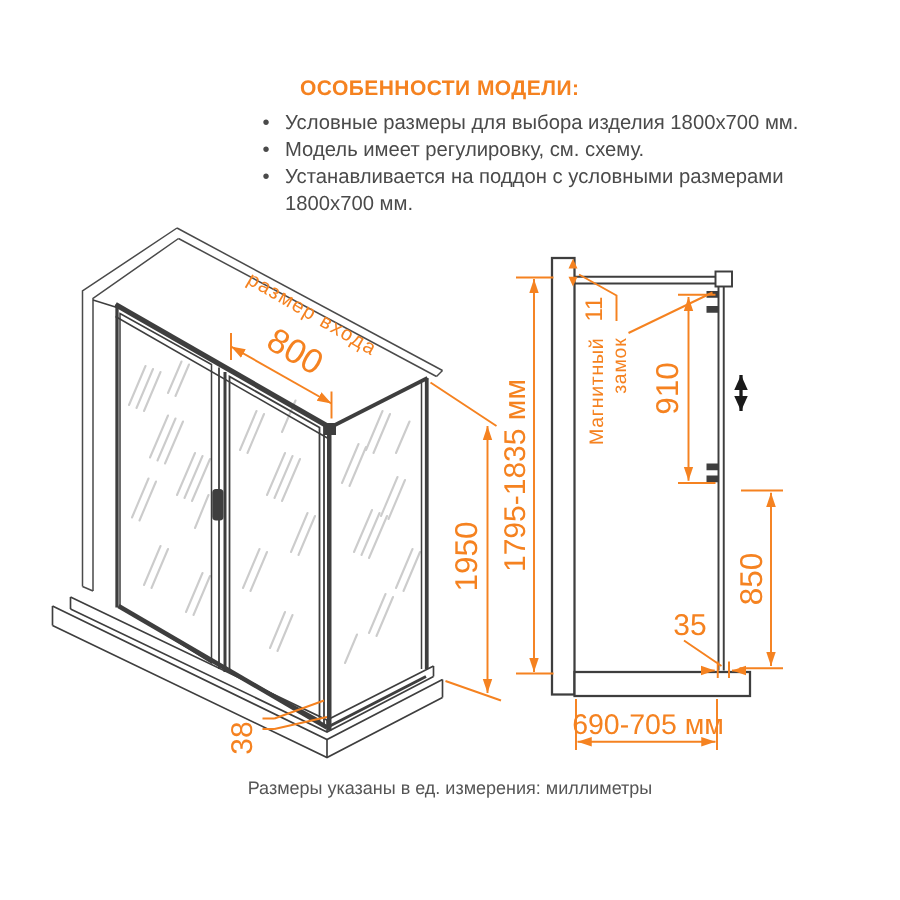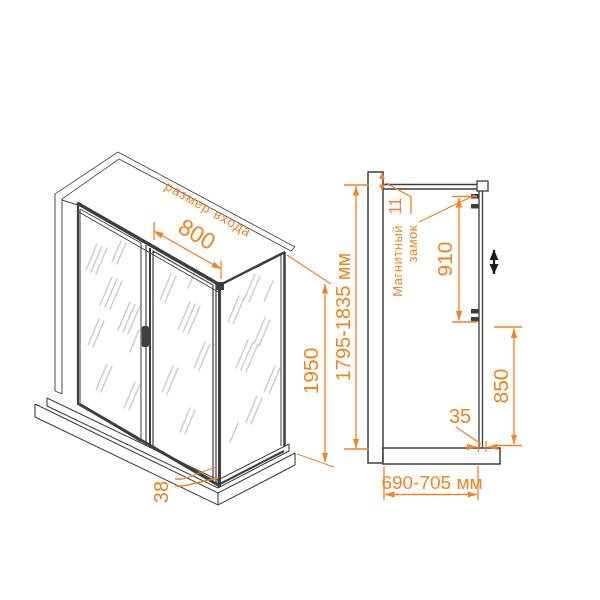--- a/index.html
+++ b/index.html
@@ -19,20 +19,28 @@
   .dim{stroke:#F58220;stroke-width:1.3;fill:none;}
   .dimtxt{fill:#F58220;font-family:"Liberation Sans",sans-serif;}
   .white{fill:#ffffff;}
   .darkfill{fill:#3E3E3E;stroke:none;}
 </style>
 </head>
 <body>
 
 <div class="page">
 
+  <div class="features">
+    <h2>ОСОБЕННОСТИ МОДЕЛИ:</h2>
+    <ul>
+      <li>Условные размеры для выбора изделия 1800х700 мм.</li>
+      <li>Модель имеет регулировку, см. схему.</li>
+      <li>Устанавливается на поддон с условными размерами 1800х700 мм.</li>
+    </ul>
+  </div>
 
   <svg width="600" height="600" viewBox="0 0 600 600">
     <defs>
       <marker id="mo" markerWidth="10" markerHeight="8" refX="9.5" refY="4" orient="auto-start-reverse" markerUnits="userSpaceOnUse">
         <path d="M0,0.8 L9.5,4 L0,7.2 Z" fill="#F58220"></path>
       </marker>
       <marker id="mb" markerWidth="11" markerHeight="10" refX="10" refY="5" orient="auto-start-reverse" markerUnits="userSpaceOnUse">
         <path d="M0,0.5 L10,5 L0,9.5 Z" fill="#1a1a1a"></path>
       </marker>
     </defs>
@@ -182,13 +190,14 @@
       </g>
 
       <g>
         <path class="dim" d="M384,466 L384,500 M478,466 L478,500"></path>
         <line class="dim" x1="385" y1="494.5" x2="477" y2="494.5" marker-start="url(#mo)" marker-end="url(#mo)"></line>
         <text class="dimtxt" x="432" y="489" text-anchor="middle" font-size="19">690-705 мм</text>
       </g>
     </g>
   </svg>
 
+  <div class="note">Размеры указаны в ед. измерения: миллиметры</div>
 </div>
 
 </body></html>

